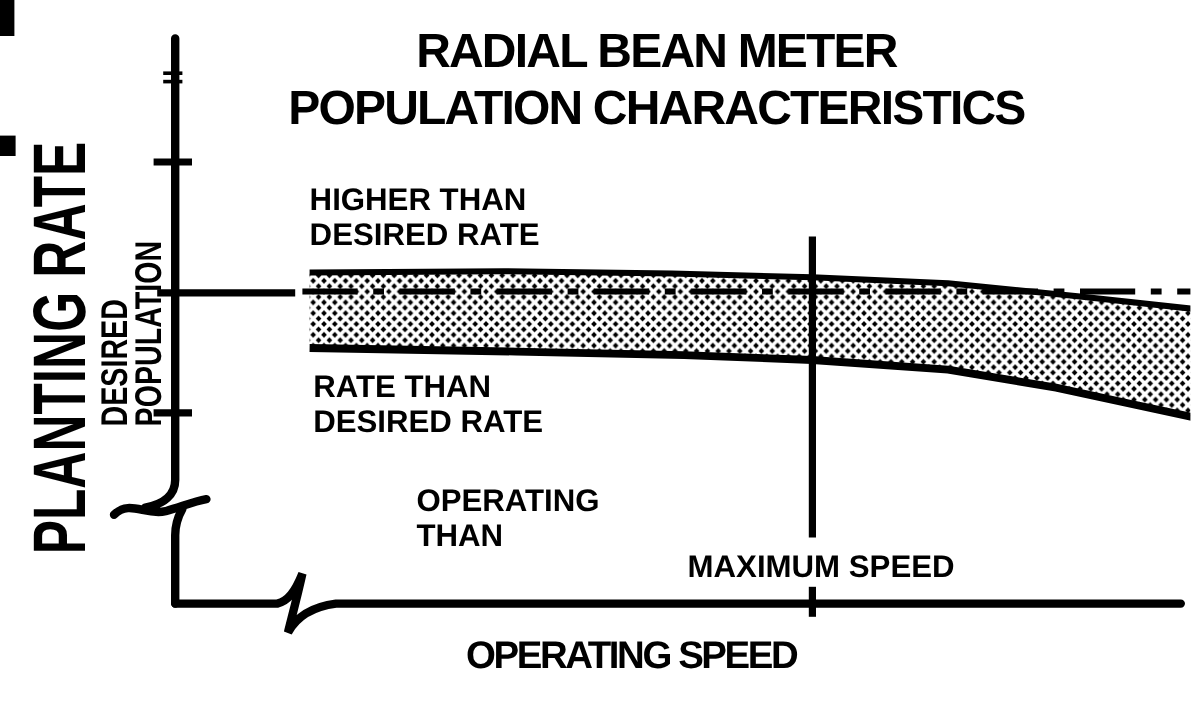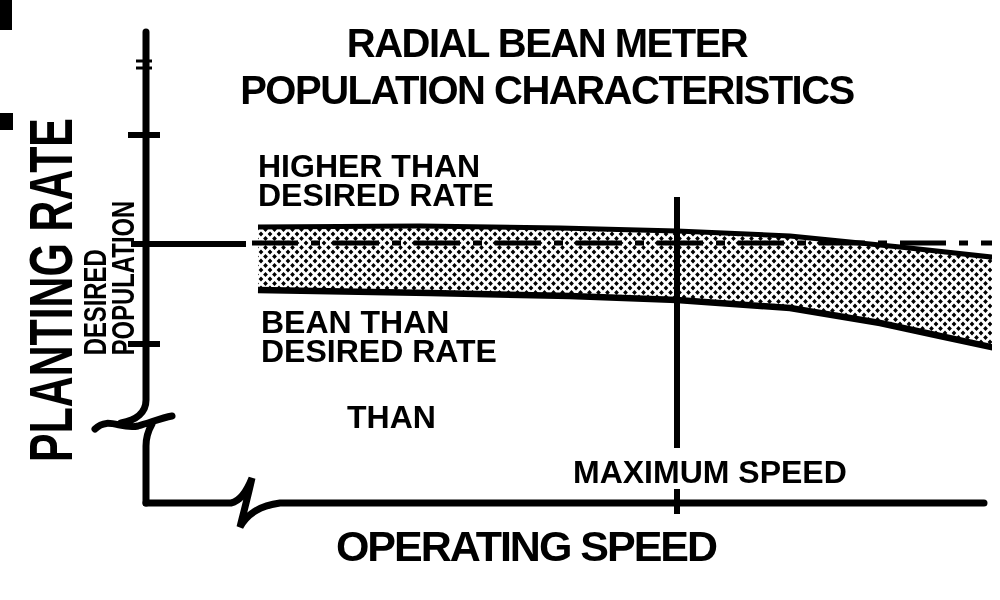--- a/index.html
+++ b/index.html
@@ -6,28 +6,28 @@
   .stage{
     position:relative;width:992px;height:600px;background:#fff;overflow:hidden;
     font-family:"Liberation Sans","DejaVu Sans",sans-serif;font-weight:700;color:#000;
   }
   .stage svg{position:absolute;left:0;top:0;z-index:1;}
   .lbl{position:absolute;z-index:2;white-space:nowrap;color:#000;}
   .title{
     left:147px;top:20px;width:800px;text-align:center;
     font-size:40px;line-height:47px;letter-spacing:-1.5px;
   }
-  .small-lbl{font-size:32px;line-height:29px;}
+  .small-lbl{font-size:26px;line-height:29px;}
   .higher{left:258px;top:152px;}
   .lower{left:261px;top:308px;}
   .recommended{left:347px;top:403px;}
   .maxspeed{left:573px;top:458px;text-align:center;}
   .xaxis-lbl{
     left:276px;top:523px;width:500px;text-align:center;
-    font-size:43px;line-height:46px;letter-spacing:-2px;
+    font-size:32px;line-height:46px;letter-spacing:-2px;
   }
   .y-main{
     left:50px;top:290px;font-size:62px;
     transform:translate(-50%,-50%) rotate(-90deg) scaleX(0.69);
   }
   .y-sub{
     left:110px;top:278px;font-size:31px;line-height:28px;text-align:left;
     transform:translate(-50%,-50%) rotate(-90deg) scaleX(0.77);
   }
 </style>
@@ -74,25 +74,26 @@
     <div>DESIRED</div>
     <div>POPULATION</div>
   </div>
 
   <div class="lbl small-lbl higher">
     <div>HIGHER THAN</div>
     <div>DESIRED RATE</div>
   </div>
 
   <div class="lbl small-lbl lower">
-    <div>BEAN THAN</div>
+    <div>RATE THAN</div>
     <div>DESIRED RATE</div>
   </div>
 
   <div class="lbl small-lbl recommended">
+    <div>OPERATING</div>
     <div>THAN</div>
   </div>
 
   <div class="lbl small-lbl maxspeed">MAXIMUM SPEED</div>
 
   <div class="lbl xaxis-lbl">OPERATING SPEED</div>
 
 </div>
 
 </body></html>

